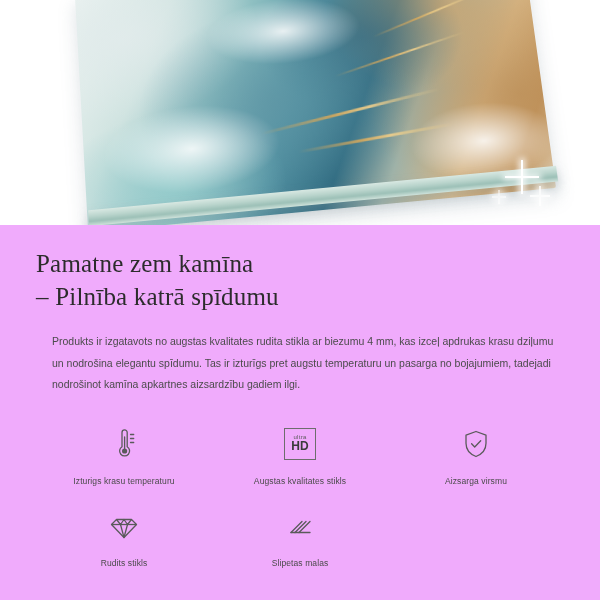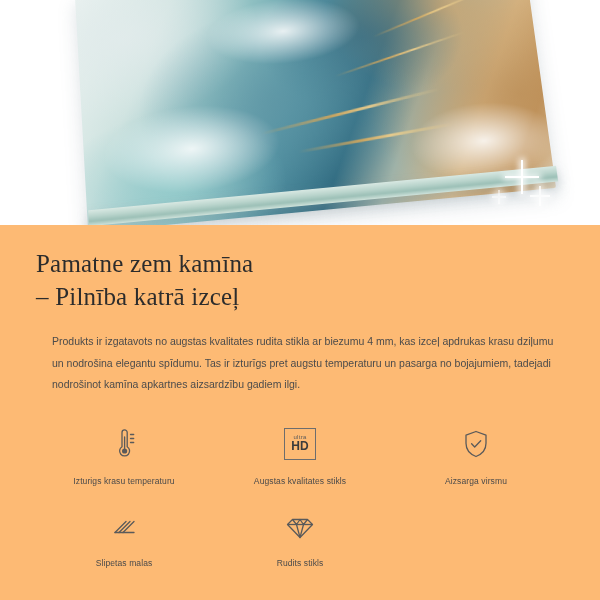--- a/index.html
+++ b/index.html
@@ -10,21 +10,21 @@
     width: 600px;
     height: 600px;
     background: #ffffff;
     font-family: "Liberation Sans", sans-serif;
     overflow: hidden;
   }
   .page {
     position: relative;
     width: 600px;
     height: 600px;
-    background: #fdba74;
+    background: #f0abfc;
   }
 
   
   .hero {
     position: relative;
     width: 600px;
     height: 225px;
     overflow: hidden;
     background: #ffffff;
   }
@@ -174,21 +174,21 @@
     <div class="glass-edge"></div>
     <div class="sparkle sp1"></div>
     <div class="sparkle sp2"></div>
     <div class="sparkle sp3"></div>
   </div>
 
   <div class="content">
 
     <h1 class="headline">
       <span>Pamatne zem kamīna</span>
-      <span class="l2">– Pilnība katrā izceļ</span>
+      <span class="l2">– Pilnība katrā spīdumu</span>
     </h1>
 
     <p class="body-copy">Produkts ir izgatavots no augstas kvalitates rudita stikla ar biezumu 4 mm, kas izceļ apdrukas krasu dziļumu un nodrošina elegantu spīdumu. Tas ir izturīgs pret augstu temperaturu un pasarga no bojajumiem, tadejadi nodrošinot kamīna apkartnes aizsardzību gadiem ilgi.</p>
 
     <div class="features">
 
       <div class="feature">
         <div class="icon-box">
           <svg width="40" height="40" viewBox="0 0 40 40" fill="none" stroke="#5a5a5a" stroke-width="1.3" stroke-linecap="round">
             <path d="M18 8.5a2.6 2.6 0 0 1 5.2 0v14.2a5 5 0 1 1-5.2 0z"></path>
@@ -215,38 +215,38 @@
           <svg width="40" height="40" viewBox="0 0 40 40" fill="none" stroke="#5a5a5a" stroke-width="1.3" stroke-linecap="round" stroke-linejoin="round">
             <path d="M20 7.5l10 3.6v8.2c0 6.3-4.2 11-10 13.2-5.8-2.2-10-6.9-10-13.2v-8.2z"></path>
             <path d="M15.6 19.8l3.1 3.2 6-6.2"></path>
           </svg>
         </div>
         <div class="caption">Aizsarga virsmu</div>
       </div>
 
       <div class="feature">
         <div class="icon-box">
+          <svg width="40" height="40" viewBox="0 0 40 40" fill="none" stroke="#5a5a5a" stroke-width="1.3" stroke-linejoin="round">
+            <path d="M12.5 13.5h15l5 5-12.5 13L7.5 18.5z"></path>
+            <path d="M7.5 18.5h25"></path>
+            <path d="M12.5 13.5l4 5 3.5-5 3.5 5 4-5"></path>
+            <path d="M16.5 18.5L20 31.5l3.5-13"></path>
+          </svg>
+        </div>
+        <div class="caption">Rudits stikls</div>
+      </div>
+
+      <div class="feature">
+        <div class="icon-box">
           <svg width="40" height="40" viewBox="0 0 40 40" fill="none" stroke="#5a5a5a" stroke-width="1.3" stroke-linecap="round">
             <path d="M11 26.5L22 15.5"></path>
             <path d="M15 26.5L26 15.5"></path>
             <path d="M19 26.5L30 15.5"></path>
             <path d="M11 26.5h19"></path>
           </svg>
         </div>
         <div class="caption">Slipetas malas</div>
       </div>
 
-      <div class="feature">
-        <div class="icon-box">
-          <svg width="40" height="40" viewBox="0 0 40 40" fill="none" stroke="#5a5a5a" stroke-width="1.3" stroke-linejoin="round">
-            <path d="M12.5 13.5h15l5 5-12.5 13L7.5 18.5z"></path>
-            <path d="M7.5 18.5h25"></path>
-            <path d="M12.5 13.5l4 5 3.5-5 3.5 5 4-5"></path>
-            <path d="M16.5 18.5L20 31.5l3.5-13"></path>
-          </svg>
-        </div>
-        <div class="caption">Rudits stikls</div>
-      </div>
-
 
     </div>
   </div>
 </div>
 
 </body></html>

